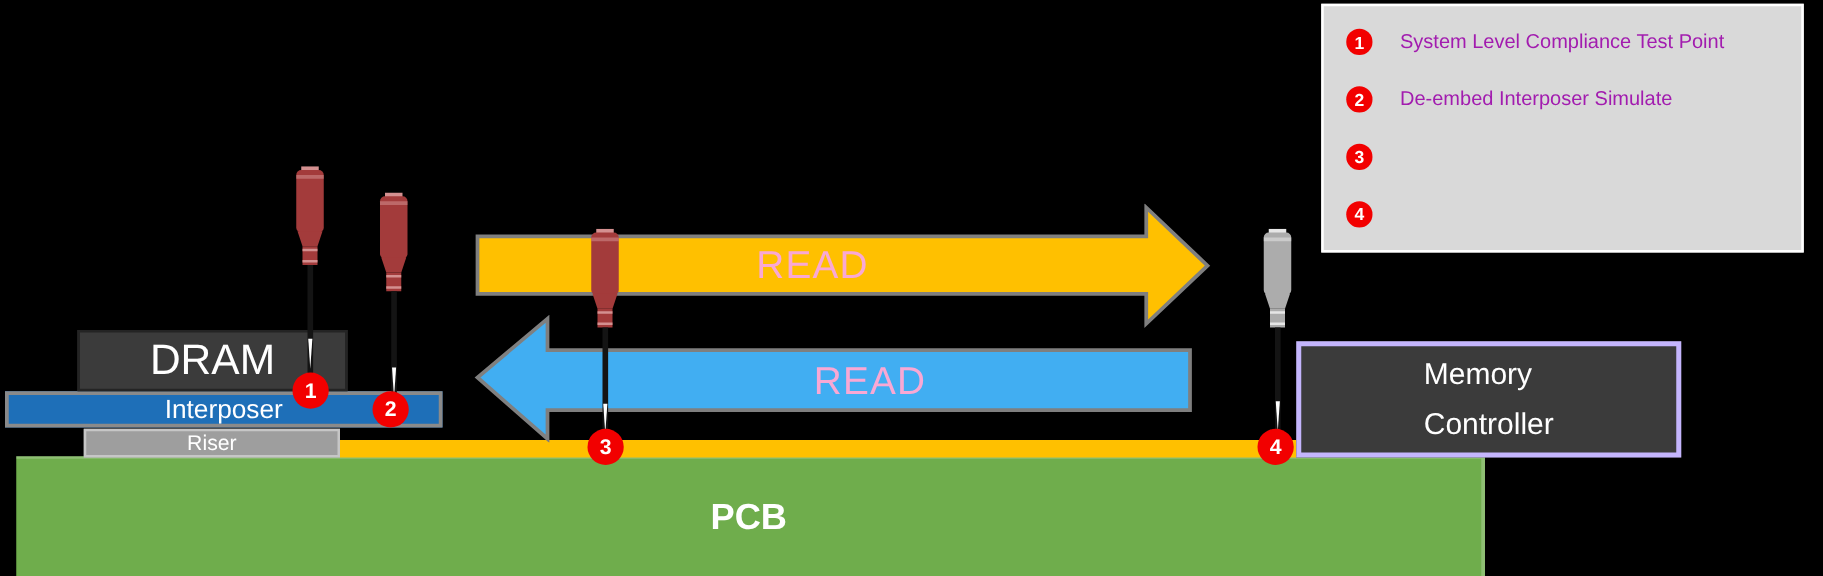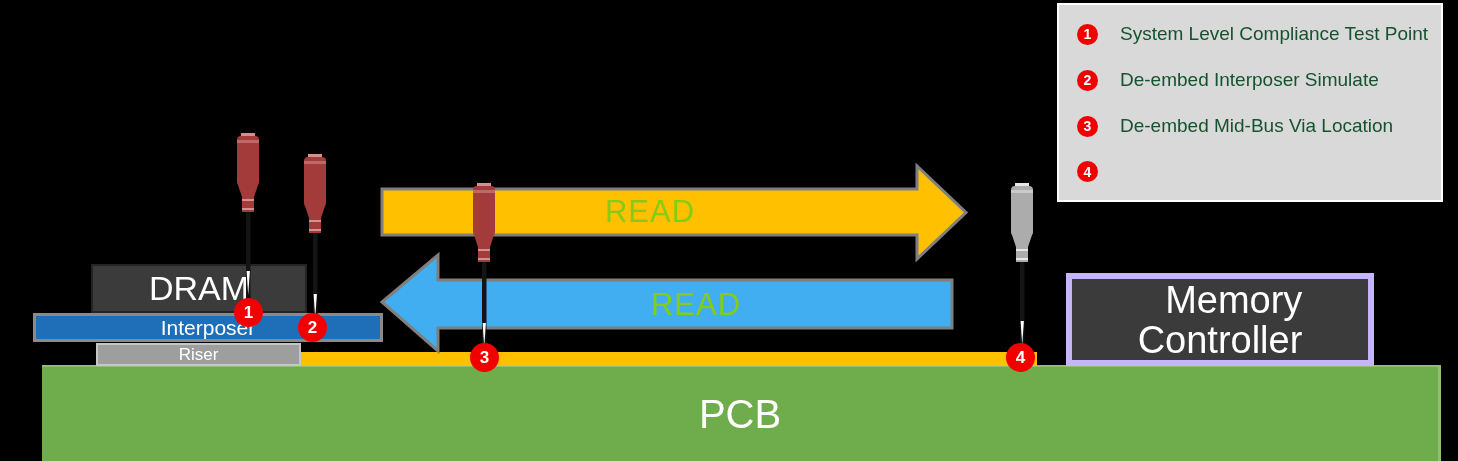--- a/index.html
+++ b/index.html
@@ -4,42 +4,42 @@
 <style>
   html,body{margin:0;padding:0;background:#000;}
   #stage{
     position:relative;width:1458px;height:461px;background:#000;overflow:hidden;
     font-family:"Liberation Sans", sans-serif;
     --read-arrow:#FFC000;--write-arrow:#41AEF2;--bus:#FFC000;--pcb:#6FAD4C;
     --chip:#3B3B3B;--interposer:#1E6FB8;--riser:#9E9E9E;--marker:#F20000;
     --legend-bg:#D9D9D9;--probe-red:#A33B3B;--probe-gray:#ACACAC;
   }
   .abs{position:absolute;}
-  .blocklabel{display:flex;align-items:center;justify-content:center;color:#fff;text-align:right;margin-left:29px;}
+  .blocklabel{display:flex;align-items:center;justify-content:center;color:#fff;text-align:left;}
 
   
-  #pcb{left:13px;top:365px;width:1399px;height:96px;background:var(--pcb);
+  #pcb{left:13px;top:365px;width:1175px;height:96px;background:var(--pcb);
        border-top:2px solid rgba(255,255,255,.22);border-right:3px solid rgba(255,255,255,.22);
-       box-sizing:border-box;font-size:40px;z-index:1;}
+       box-sizing:border-box;font-size:29px;z-index:1;font-weight:bold;}
   #bus{left:272px;top:352px;width:765px;height:14px;background:var(--bus);z-index:2;}
 
   
   #riser{left:67px;top:343px;width:205px;height:23px;background:var(--riser);
          border:2px solid #C6C6C6;box-sizing:border-box;font-size:17px;z-index:3;}
   #interposer{left:4px;top:313px;width:350px;height:29px;background:var(--interposer);
          border:3px solid #8A8A8A;box-sizing:border-box;font-size:21px;z-index:4;}
   #dram{left:62px;top:264px;width:216px;height:49px;background:var(--chip);
          border:2px solid #242424;box-sizing:border-box;font-size:34px;font-weight:500;z-index:5;}
   #memctrl{left:1037px;top:273px;width:308px;height:93px;background:var(--chip);
-         border:6px solid #c4b5fd;box-sizing:border-box;font-size:38px;line-height:40px;
+         border:4px solid #c4b5fd;box-sizing:border-box;font-size:24px;line-height:40px;
          white-space:pre-line;z-index:5;}
 
   
   .arrow-svg{z-index:6;}
-  .arrow-label{color:#84cc16;font-size:31px;letter-spacing:1px;z-index:7;
+  .arrow-label{color:#f9a8d4;font-size:31px;letter-spacing:1px;z-index:7;
          display:flex;align-items:center;justify-content:center;}
   #read-arrow-poly{fill:var(--read-arrow);stroke:#7F7F7F;stroke-width:3;}
   #write-arrow-poly{fill:var(--write-arrow);stroke:#7F7F7F;stroke-width:3;}
 
   
   .probe{z-index:8;}
   .probe.red .p-main{fill:var(--probe-red);}
   .probe.red .p-light{fill:#D49090;}
   .probe.gray .p-main{fill:var(--probe-gray);}
   .probe.gray .p-light{fill:#E6E6E6;}
@@ -51,21 +51,21 @@
           color:#fff;font-size:17px;font-weight:bold;display:flex;align-items:center;
           justify-content:center;z-index:9;}
 
   
   #legend{left:1057px;top:3px;width:386px;height:199px;background:var(--legend-bg);
           border:2px solid #FFF;box-sizing:border-box;z-index:10;
           display:flex;flex-direction:column;justify-content:space-around;padding:6px 0;}
   .legend-row{display:flex;align-items:center;gap:22px;padding-left:18px;}
   .legend-dot{width:21px;height:21px;border-radius:50%;background:var(--marker);flex:0 0 21px;
           color:#fff;font-size:14px;font-weight:bold;display:flex;align-items:center;justify-content:center;}
-  .legend-label{color:#14532d;font-size:19px;text-align:center;}
+  .legend-label{color:#a21caf;font-size:16px;text-align:center;}
 </style>
 </head>
 <body>
 
 <div id="stage" style="--read-arrow: #FFC000; --write-arrow: #41AEF2; --bus: #FFC000; --pcb: #6FAD4C; --chip: #3B3B3B; --interposer: #1E6FB8; --riser: #9E9E9E; --marker: #F20000; --legend-bg: #D9D9D9; --probe-red: #A33B3B; --probe-gray: #ACACAC;">
 
   <div id="pcb" class="abs blocklabel">
     <span>PCB</span>
   </div>
 
@@ -167,21 +167,20 @@
     <div class="legend-row">
       <div class="legend-dot">
         <span>2</span>
       </div>
       <span class="legend-label">De-embed Interposer Simulate</span>
     </div>
     <div class="legend-row">
       <div class="legend-dot">
         <span>3</span>
       </div>
-      <span class="legend-label">De-embed Mid-Bus Via Location</span>
     </div>
     <div class="legend-row">
       <div class="legend-dot">
         <span>4</span>
       </div>
     </div>
   </div>
 
 </div>
 

